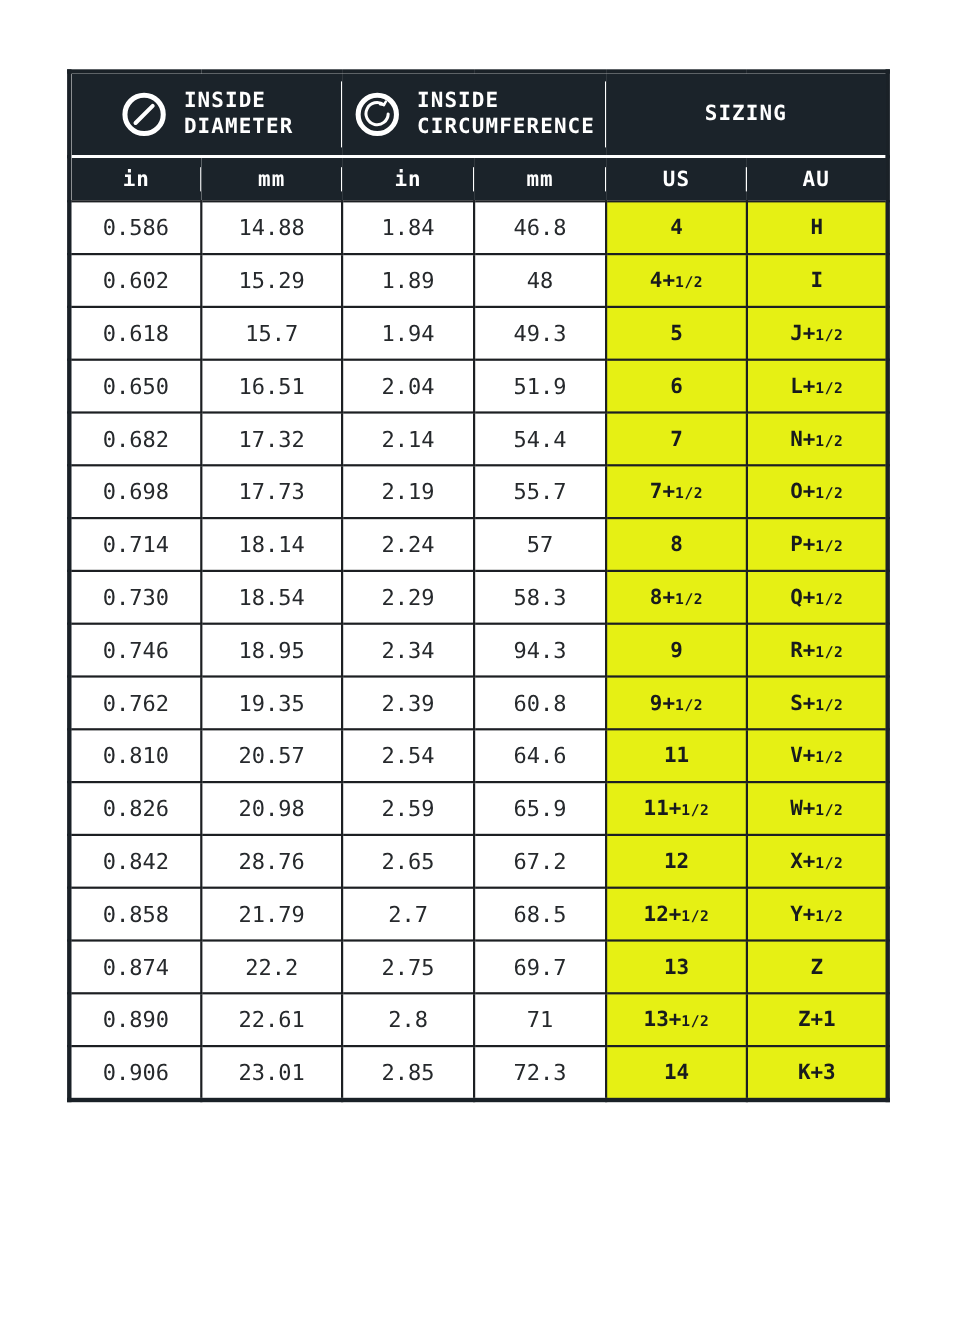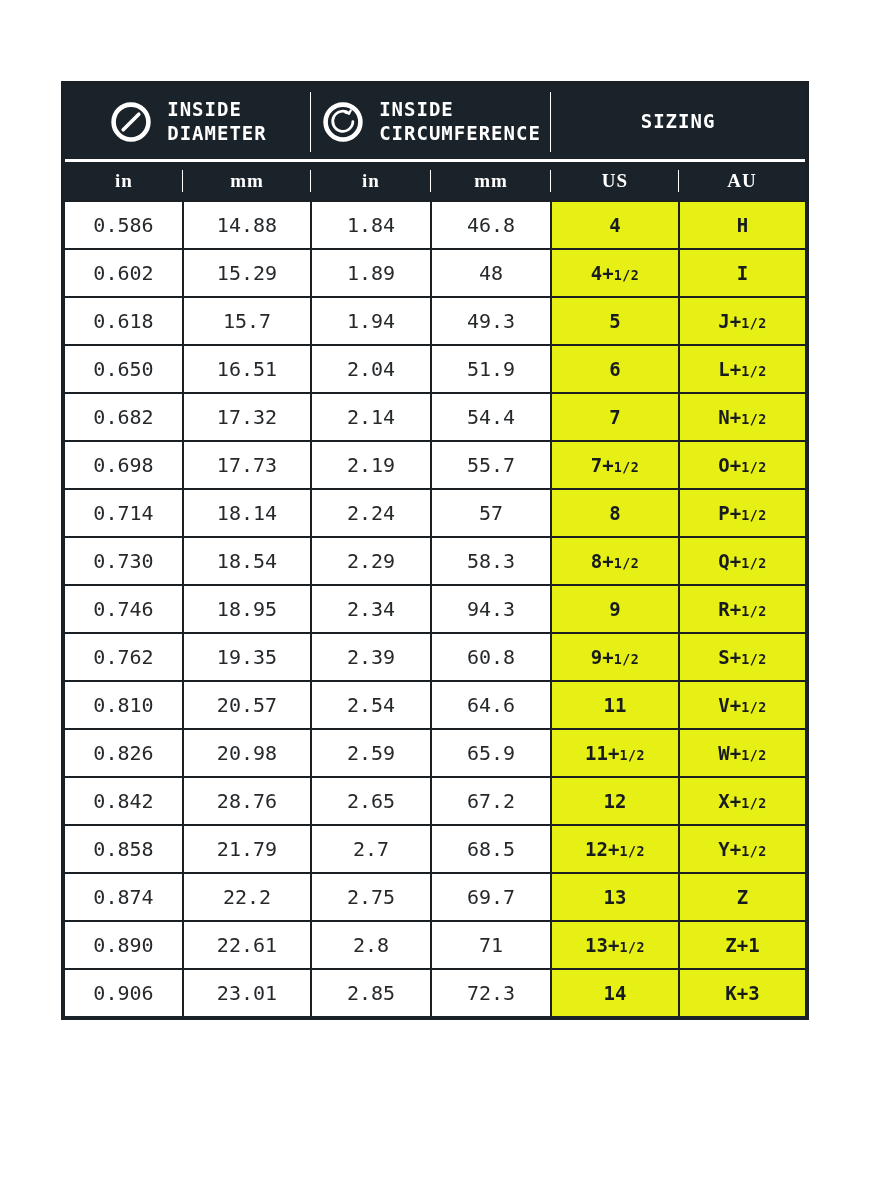--- a/index.html
+++ b/index.html
@@ -6,21 +6,21 @@
     margin: 0;
     padding: 0;
     background: #ffffff;
     font-family: "DejaVu Sans Mono", "Liberation Mono", monospace;
   }
   .page {
     width: 870px;
     height: 1200px;
     background: #ffffff;
     box-sizing: border-box;
-    padding-top: 81px;
+    padding-top: 63px;
   }
   table.ring-table {
     width: 744px;
     margin: 0 auto;
     border-collapse: collapse;
     table-layout: fixed;
     border: 4px solid #1a2127;
   }
   
   thead th {
@@ -56,21 +56,20 @@
     right: -1px;
     top: 10%;
     height: 80%;
     width: 2px;
     background: #ffffff;
   }
   tr.sub-header th {
     height: 38px;
     font-size: 19px;
     letter-spacing: 1px;
-    font-family: Liberation Serif, serif;
   }
   .vdiv-sub {
     position: absolute;
     right: -1px;
     top: 22%;
     height: 56%;
     width: 2px;
     background: #ffffff;
   }
   

